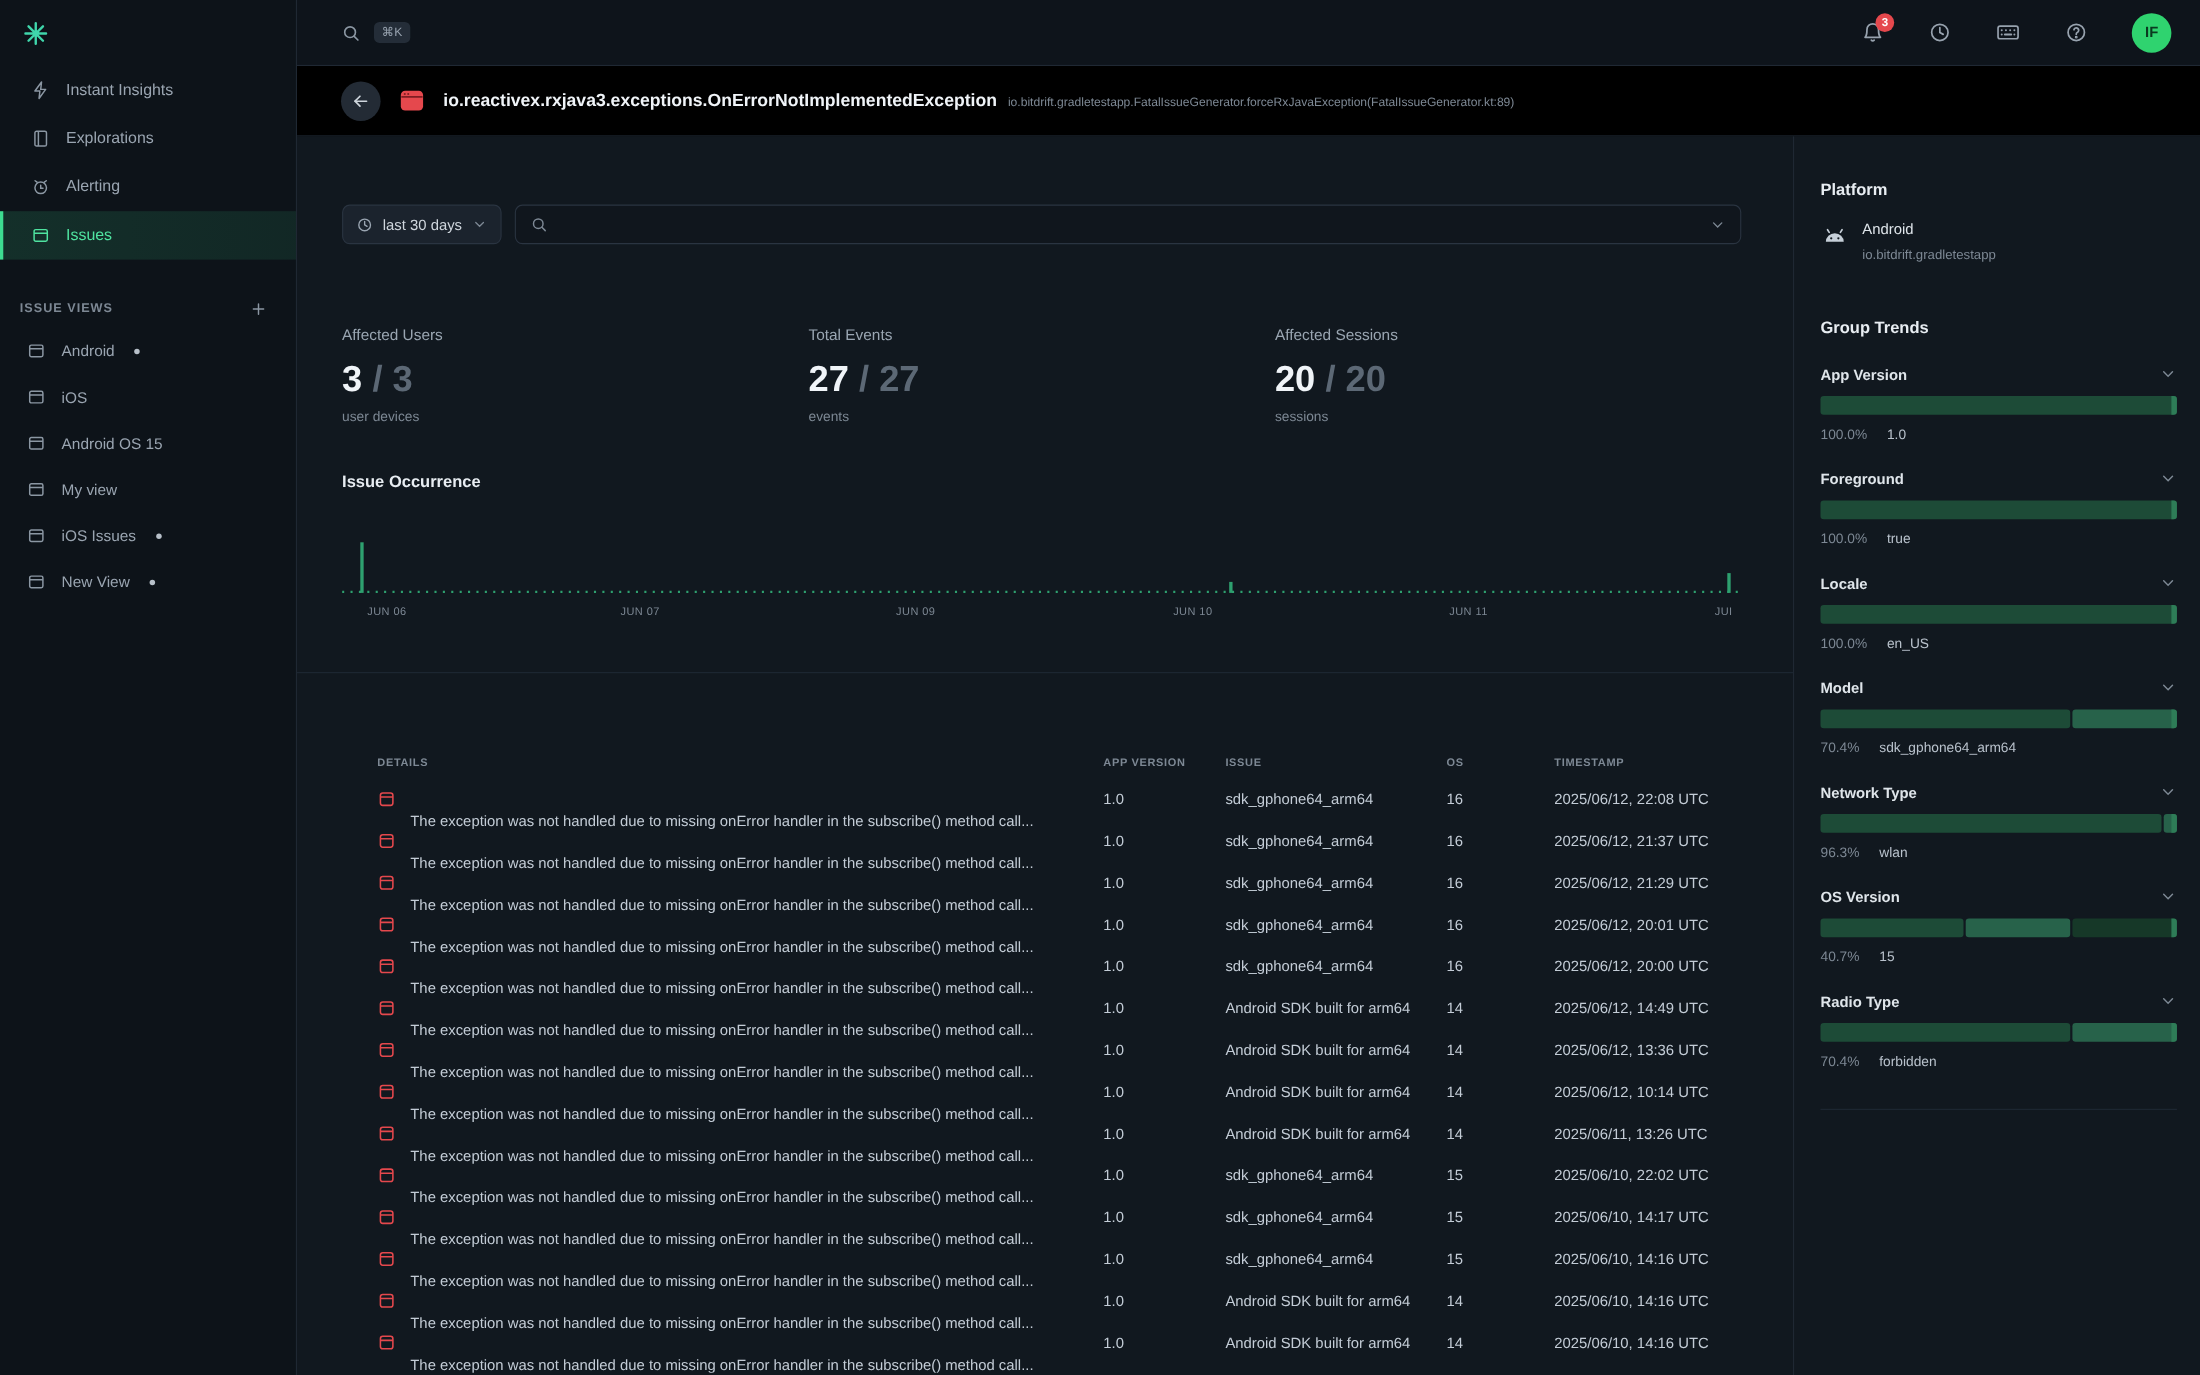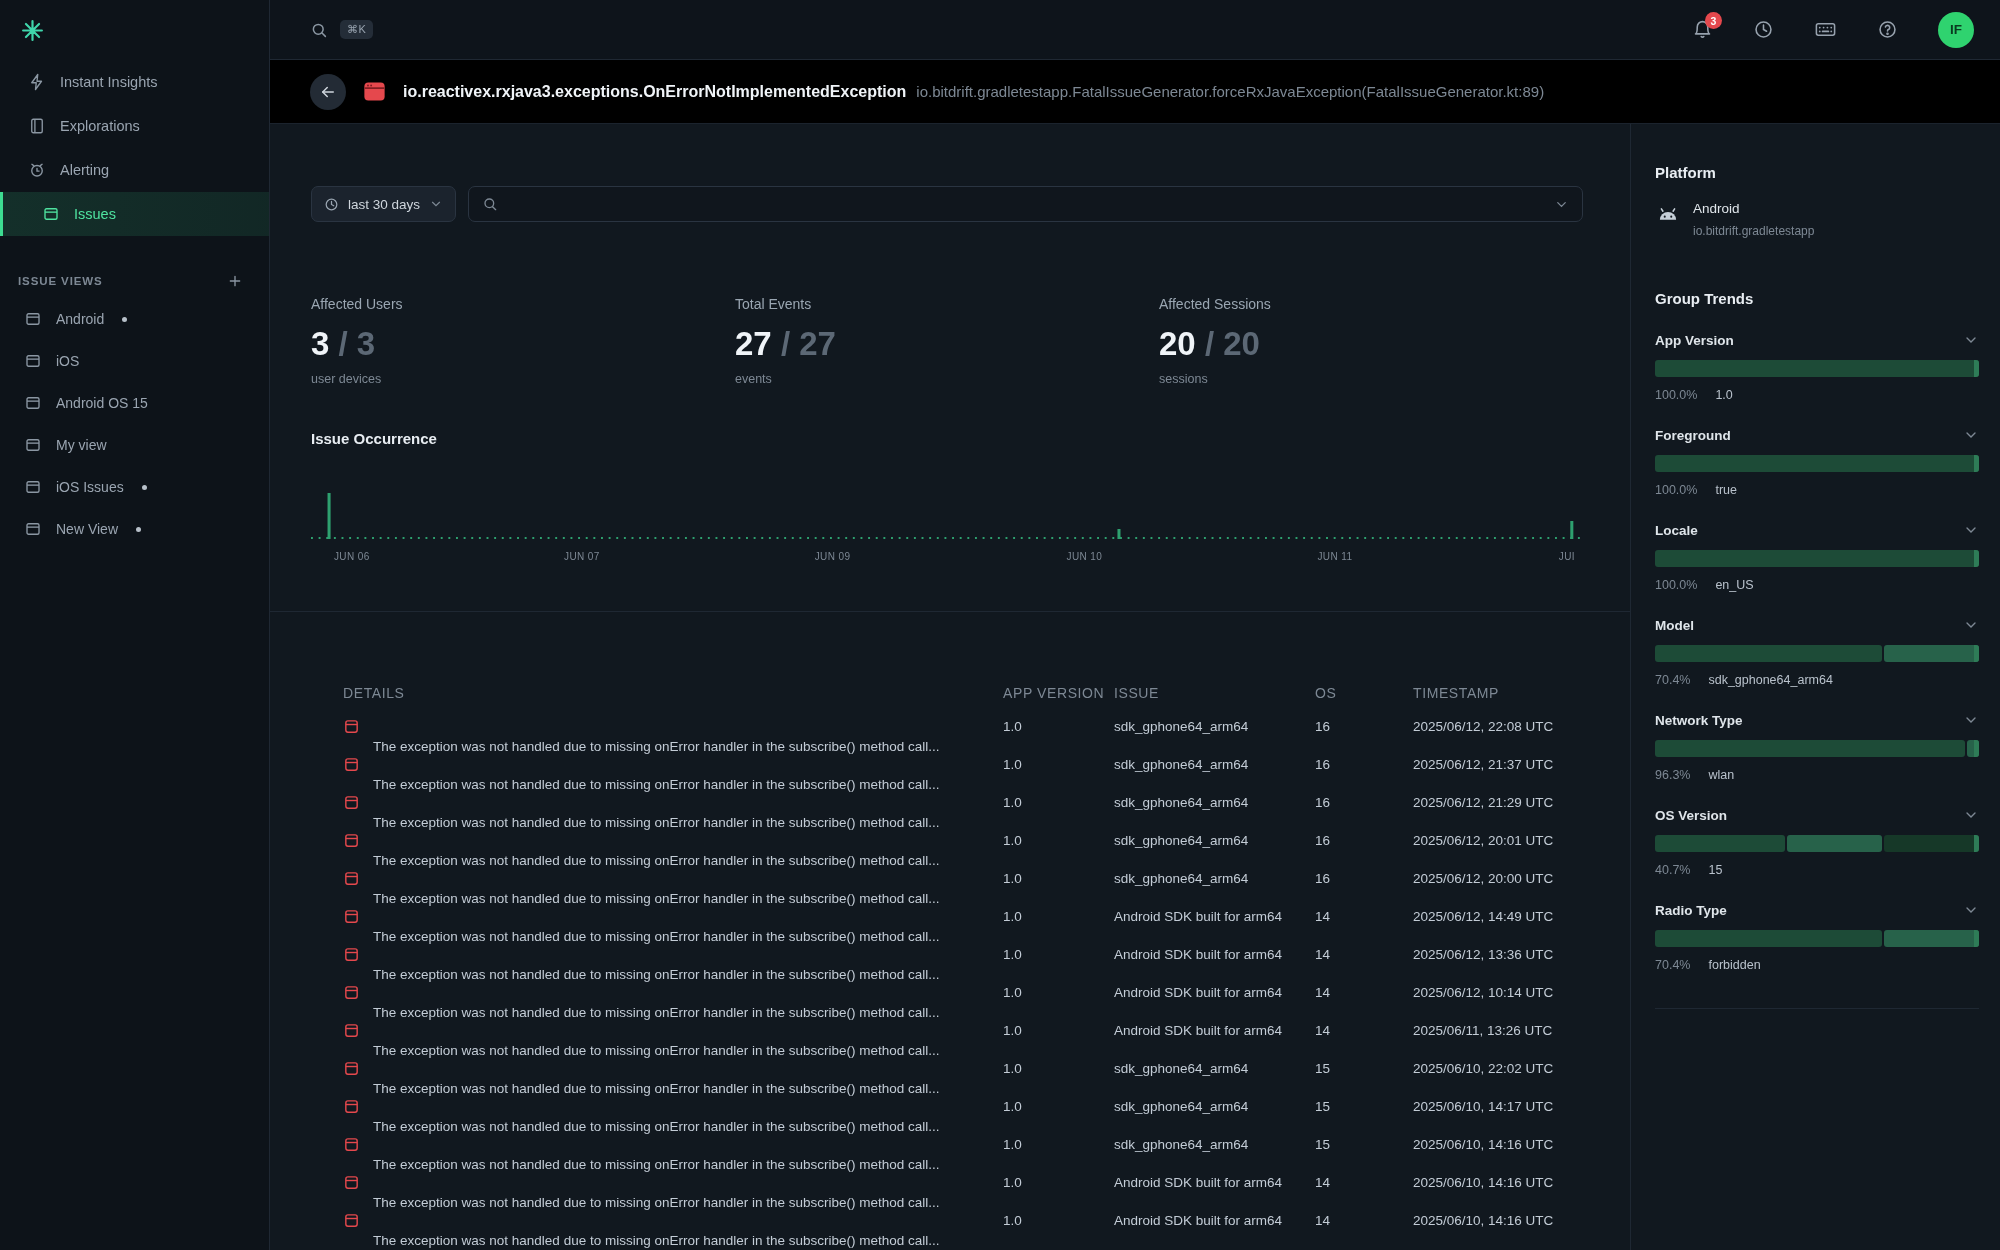--- a/index.html
+++ b/index.html
@@ -5,21 +5,21 @@
   * { margin:0; padding:0; box-sizing:border-box; }
   html,body { width:2000px; height:1250px; overflow:hidden; }
   body { background:#11181f; font-family:"Liberation Sans", sans-serif; color:#e6ebf0; }
   .app { display:flex; height:100%; }
 
   
   .sidebar { width:270px; flex:none; background:#0d1319; border-right:1px solid #1f2833; }
   .logo-area { height:60px; display:flex; align-items:center; padding-left:20px; }
   .nav-item, .view-item { display:flex; align-items:center; gap:14px; color:#9aa5b1; font-size:14.5px; cursor:pointer; }
   .nav-item { height:44px; padding-left:28px; }
-  .nav-item.active { background:linear-gradient(90deg, rgba(61,220,145,0.14), rgba(61,220,145,0.10)); border-left:3px solid #3ddc91; padding-left:39px; color:#4fe3a0; }
+  .nav-item.active { background:linear-gradient(90deg, rgba(61,220,145,0.14), rgba(61,220,145,0.10)); border-left:3px solid #3ddc91; padding-left:25px; color:#4fe3a0; }
   .nav-item.active .nav-icon { color:#4fe3a0; }
   .nav-icon { display:flex; color:#8b97a3; }
   .views-header { margin-top:28px; height:34px; display:flex; align-items:center; justify-content:space-between; padding:0 26px 0 18px; color:#7d8894; font-size:11.5px; font-weight:bold; letter-spacing:0.9px; }
   .plus-btn { display:flex; color:#8b97a3; cursor:pointer; }
   .view-item { height:42px; padding-left:24px; font-size:14px; }
   .dot { width:5px; height:5px; border-radius:50%; background:#b7c0c9; margin-left:4px; }
 
   
   .main-col { flex:1; display:flex; flex-direction:column; min-width:0; }
   .topbar { height:60px; flex:none; background:#0e141b; border-bottom:1px solid #1f2833; display:flex; align-items:center; padding:0 26px 0 40px; }
@@ -27,21 +27,21 @@
   .kbd { background:#242d38; color:#97a2ae; font-size:11px; padding:3px 7px; border-radius:5px; letter-spacing:0.5px; }
   .topbar-right { margin-left:auto; display:flex; align-items:center; gap:40px; }
   .icon-btn { position:relative; display:flex; color:#97a2ae; cursor:pointer; }
   .badge { position:absolute; top:-7px; right:-9px; min-width:17px; height:17px; border-radius:9px; background:#e5484d; color:#fff; font-size:10.5px; font-weight:bold; display:flex; align-items:center; justify-content:center; padding:0 3px; }
   .avatar { width:36px; height:36px; border-radius:50%; background:#2fd36f; color:#0a3a20; font-weight:bold; font-size:13.5px; display:flex; align-items:center; justify-content:center; cursor:pointer; }
 
   .issue-header { height:64px; flex:none; background:#000000; border-bottom:1px solid #1b232d; display:flex; align-items:center; gap:15px; padding-left:40px; }
   .back-btn { width:36px; height:36px; border-radius:50%; background:#232b35; display:flex; align-items:center; justify-content:center; color:#cfd6dd; cursor:pointer; flex:none; }
   .issue-icon { display:flex; flex:none; }
   .issue-title { font-size:16px; font-weight:bold; color:#f0f4f8; white-space:nowrap; }
-  .issue-subtitle { font-size:15px; color:#7d8894; margin-left:10px; font-weight:normal; white-space:nowrap; }
+  .issue-subtitle { font-size:11px; color:#7d8894; margin-left:10px; font-weight:normal; white-space:nowrap; }
 
   .content-row { flex:1; display:flex; min-height:0; }
   .content-main { width:1360px; flex:none; padding:0 47px 0 41px; }
 
   
   .filter-row { margin-top:62px; display:flex; gap:12px; }
   .time-pill { height:36px; display:flex; align-items:center; gap:9px; background:#1b232d; border:1px solid #2a3441; border-radius:7px; padding:0 12px; color:#cfd6dd; font-size:13.5px; cursor:pointer; flex:none; }
   .time-pill .chev, .search-select .chev { display:flex; color:#7d8894; }
   .search-select { flex:1; height:36px; border:1px solid #2a3441; border-radius:7px; background:#10161d; display:flex; align-items:center; gap:10px; padding:0 13px; }
   .search-select input { flex:1; background:transparent; border:none; outline:none; color:#dfe5ea; font-size:13.5px; font-family:"Liberation Sans", sans-serif; }
@@ -58,21 +58,21 @@
   .occurrence { margin-top:44px; }
   .occ-title, .sampled-title, .panel-title { font-size:15px; font-weight:bold; color:#e8edf2; }
   .occ-chart { margin-top:44px; height:48px; }
   .occ-labels { position:relative; height:16px; margin-top:8px; overflow:hidden; }
   .tick { position:absolute; top:4px; font-size:10px; color:#7d8894; letter-spacing:0.4px; white-space:nowrap; }
 
   
   .sampled-section { margin-top:48px; margin-left:-41px; margin-right:-47px; padding:38px 47px 0 41px; border-top:1px solid #1f2833; }
   .table { margin-top:30px; margin-left:32px; }
   .thead, .trow { display:grid; grid-template-columns:30px 630px 111px 201px 98px auto; align-items:center; }
-  .thead { height:26px; color:#7d8894; font-size:14px; font-weight:normal; letter-spacing:0.6px; }
+  .thead { height:26px; color:#7d8894; font-size:10px; font-weight:bold; letter-spacing:0.6px; }
   .th.col-details { grid-column:1 / 3; }
   .trow { height:38px; color:#c3ccd6; font-size:13.5px; cursor:pointer; }
   .row-icon { display:flex; }
   .details-cell { overflow:hidden; white-space:nowrap; text-overflow:ellipsis; padding-right:26px;margin-top:40px; }
   .cell { white-space:nowrap; }
 
   
   .right-panel { width:377px; flex:none; border-left:1px solid #1f2833; padding:0 28px 0 24px; }
   .panel-inner { border-bottom:1px solid #1f2833; padding-bottom:36px; }
   .platform-block { margin-top:40px; }

